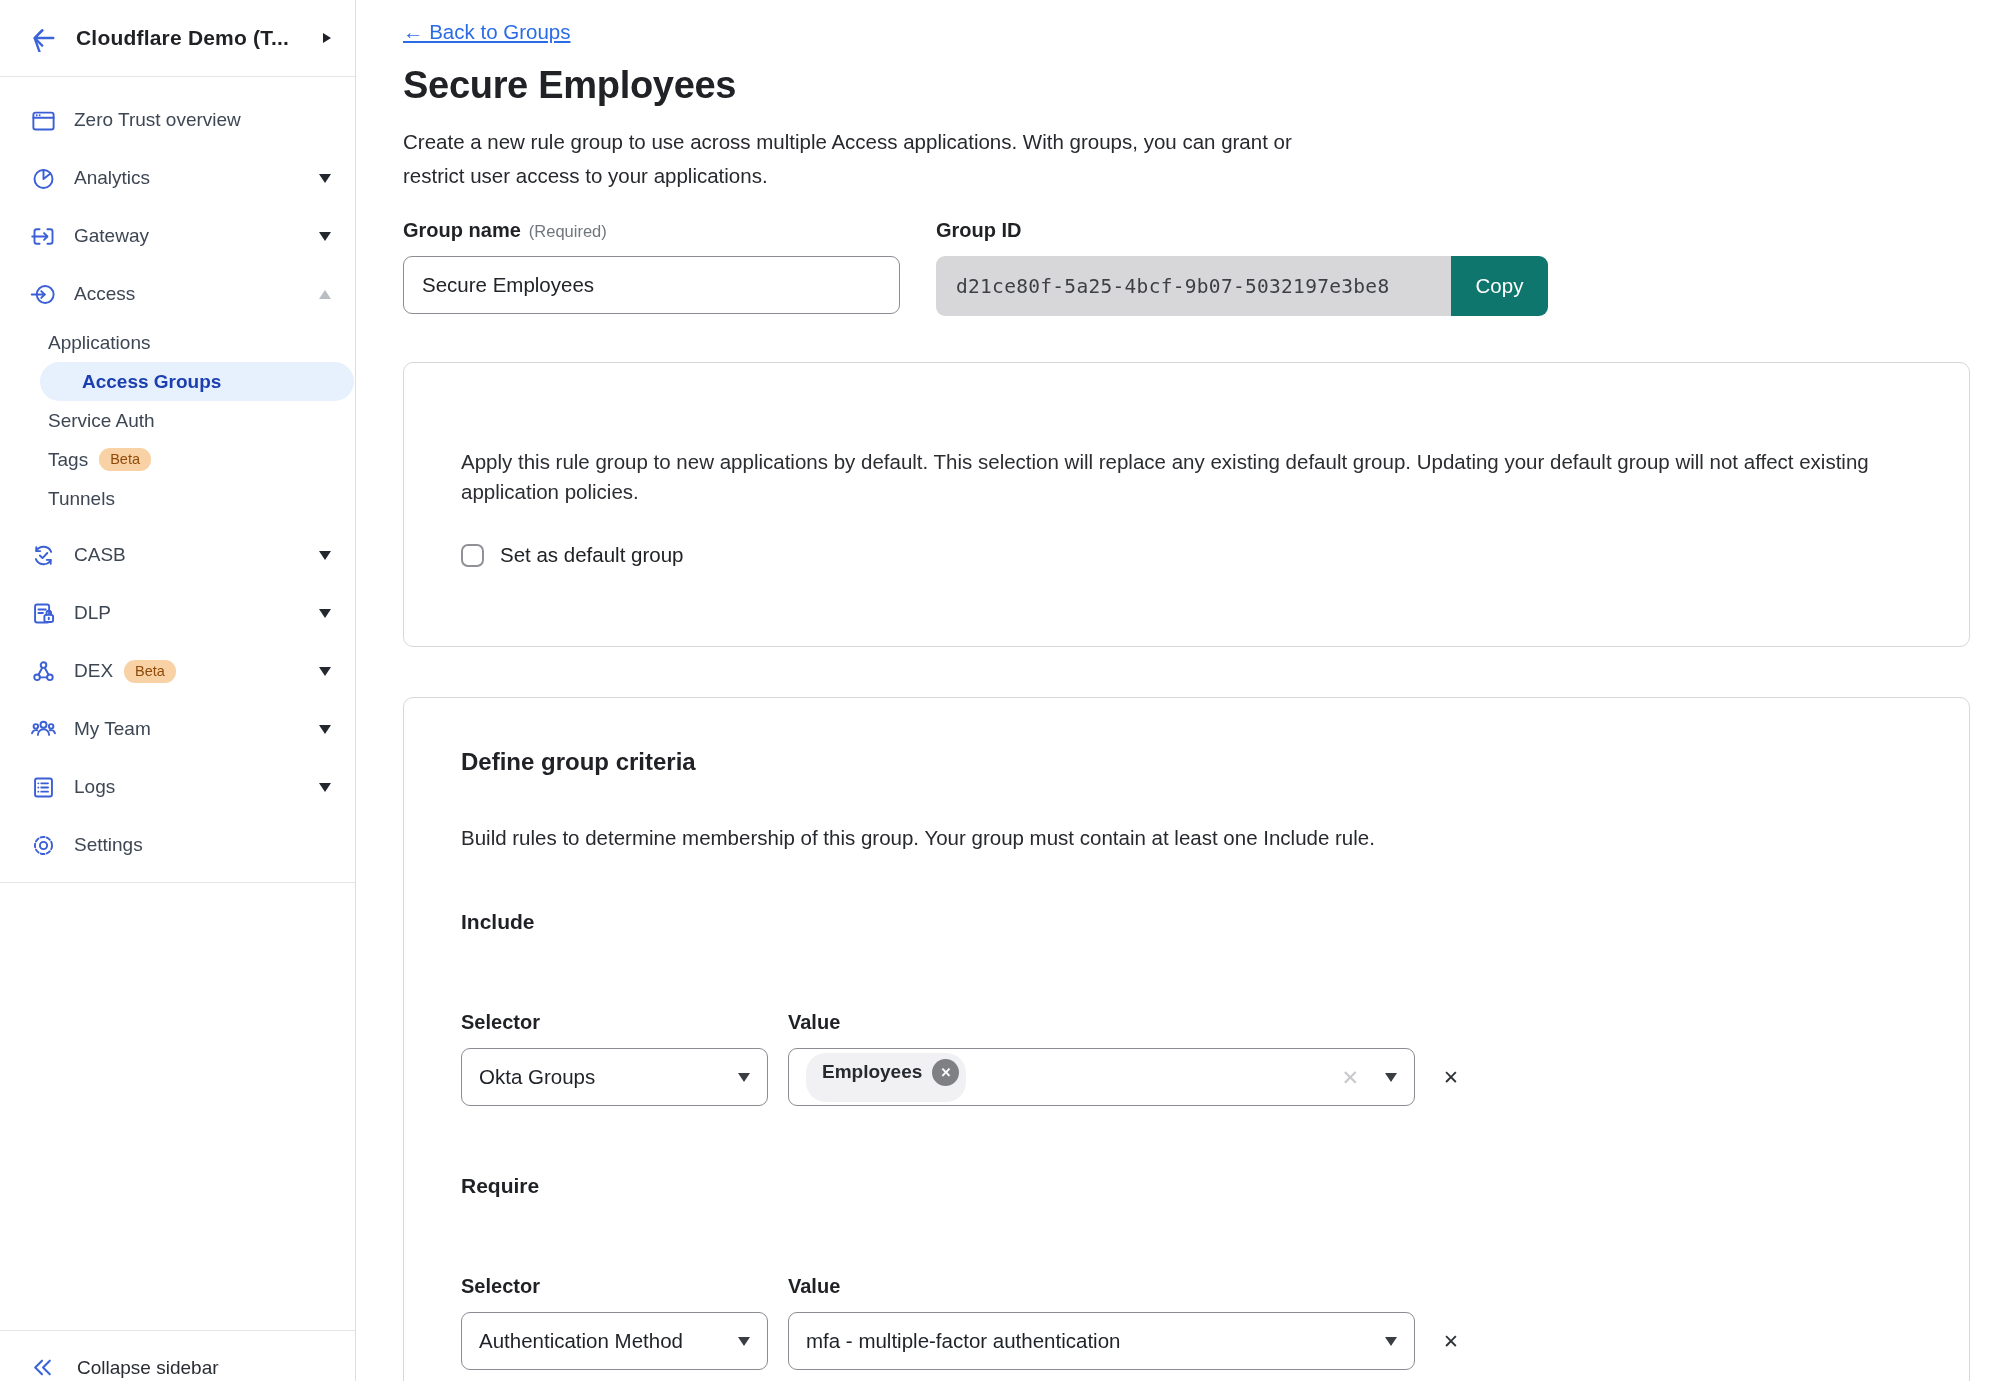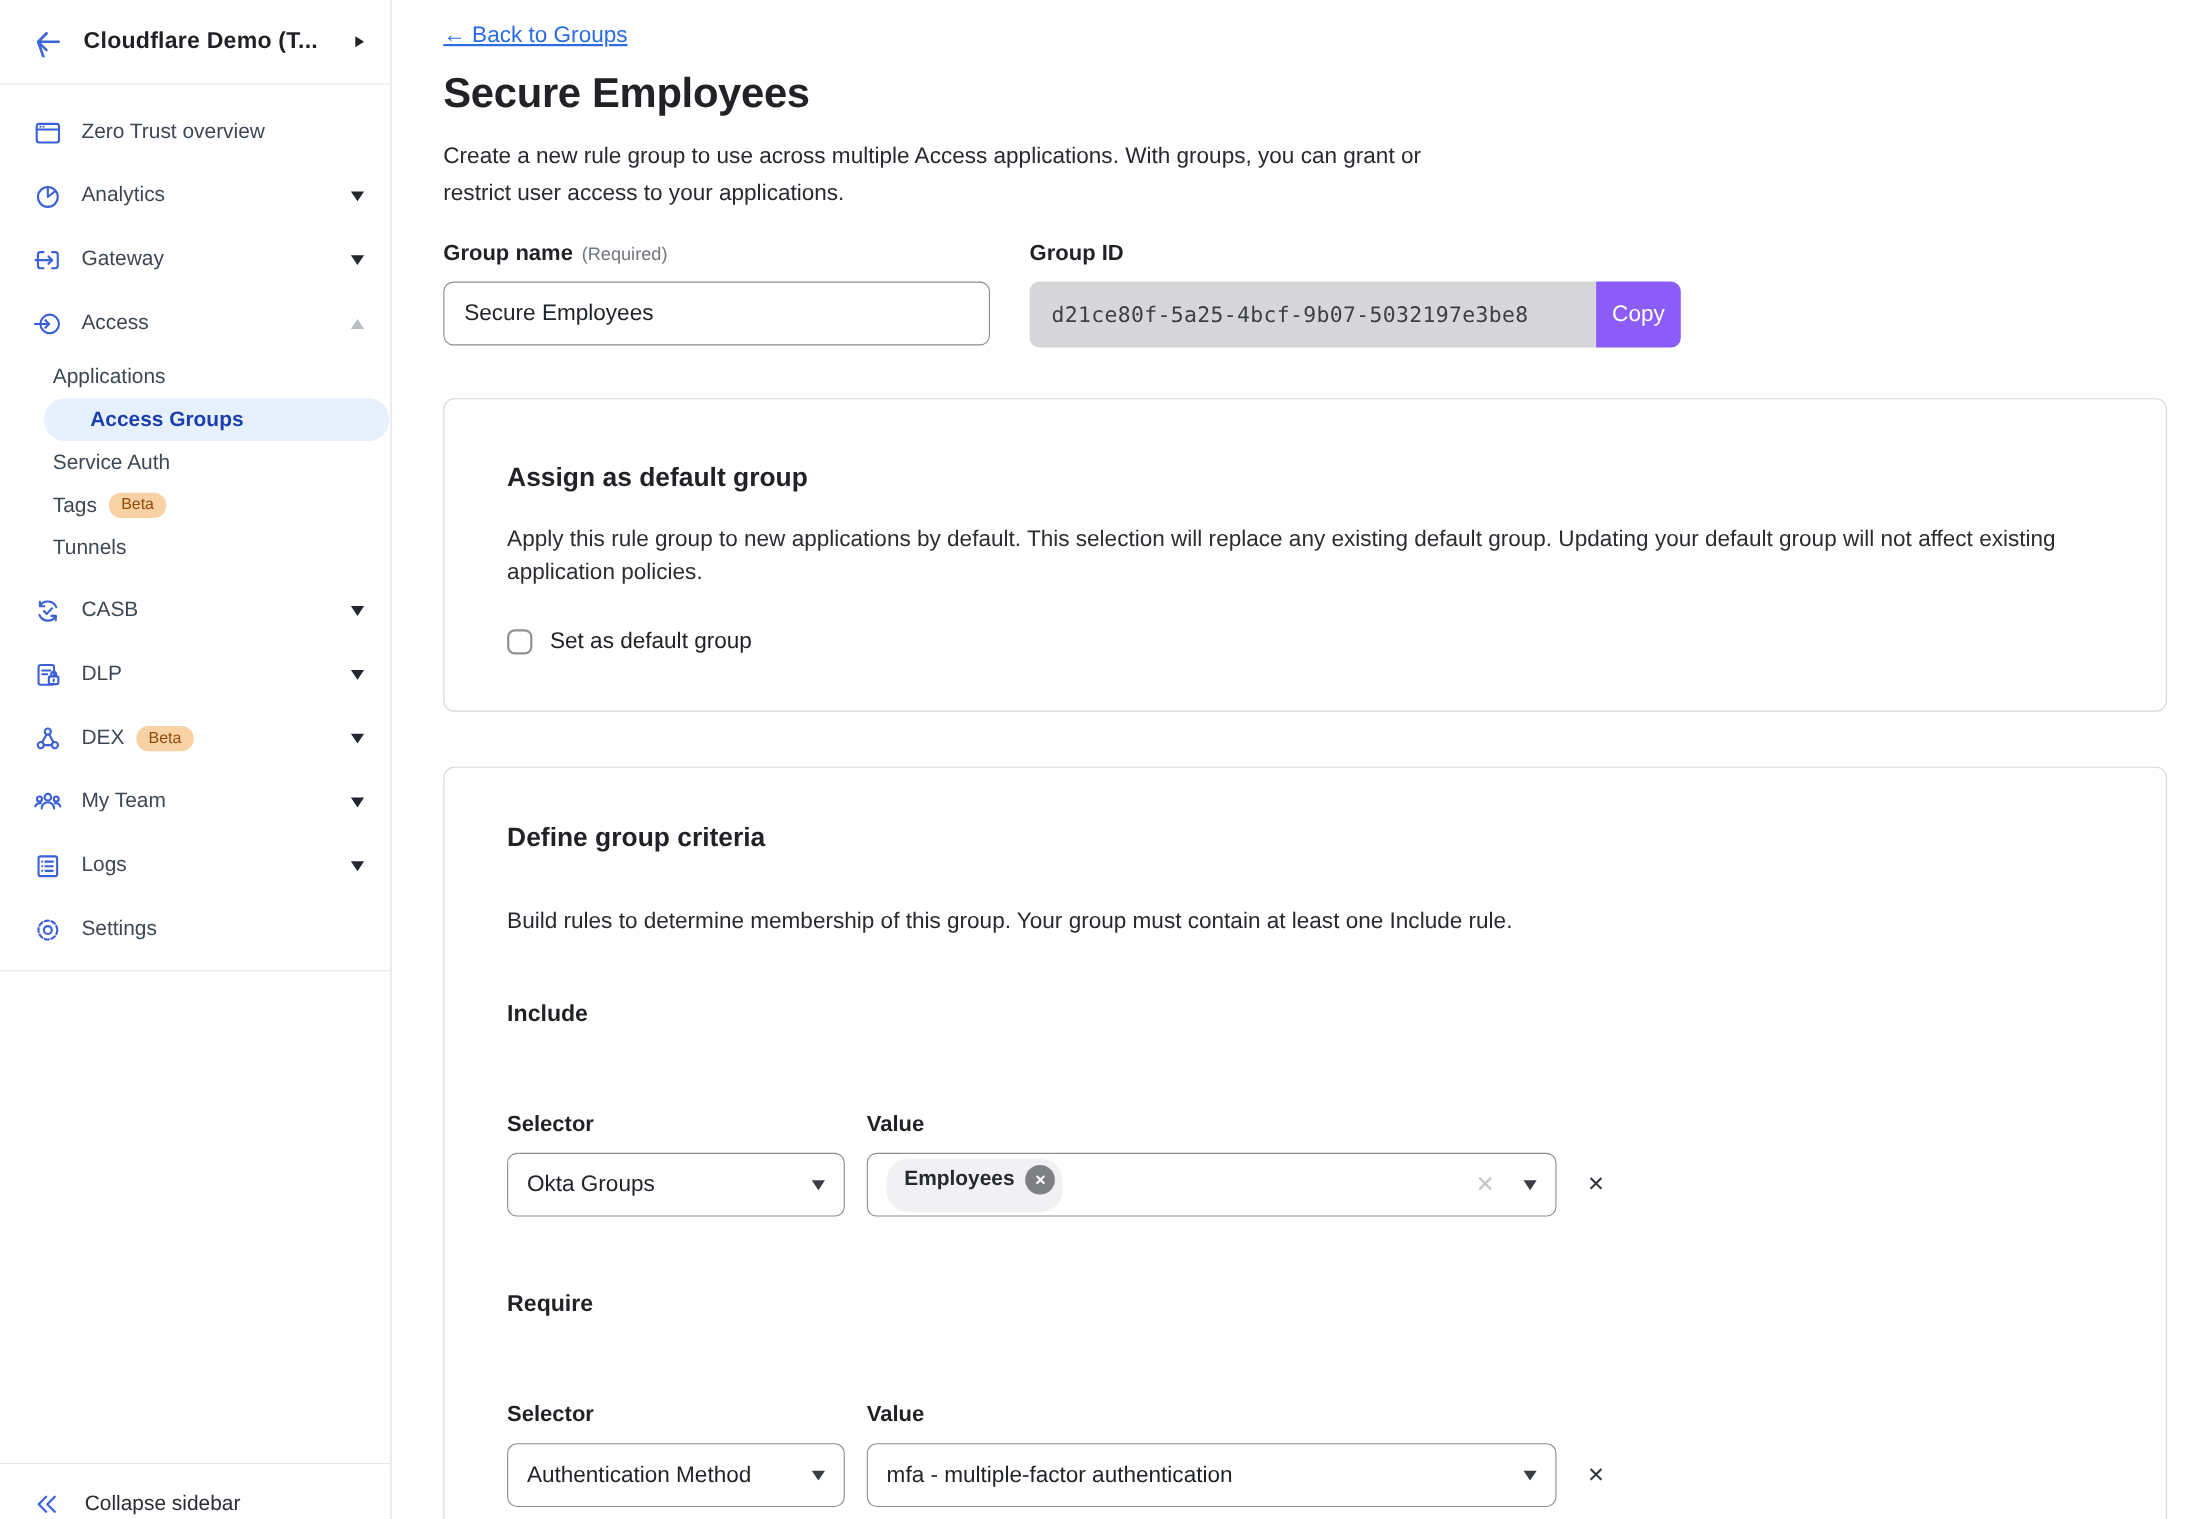--- a/index.html
+++ b/index.html
@@ -42,21 +42,21 @@
   .page-desc { margin-top:18px; font-size:20.5px; line-height:34px; width:950px; color:#27292e; }
 
   .form-row { display:flex; margin-top:26px; }
   .field-label { font-size:20px; font-weight:700; color:#1f2125; }
   .required-hint { font-size:16.5px; font-weight:400; color:#71757c; margin-left:8px; }
   .field-groupname { width:497px; }
   .text-input { margin-top:14px; width:100%; height:58px; border:1.5px solid #8b8d93; border-radius:9px; font-family:"Liberation Sans",sans-serif; font-size:20.5px; color:#212428; padding:0 18px; background:#fff; outline:none; }
   .field-groupid { margin-left:36px; }
   .groupid-box { margin-top:14px; display:flex; height:60px; }
   .groupid-value { width:515px; background:#d7d7d9; border-radius:9px 0 0 9px; display:flex; align-items:center; padding:0 20px; font-family:"DejaVu Sans Mono", monospace; font-size:19.5px; color:#3c3f44; letter-spacing:.3px; white-space:nowrap; }
-  .copy-btn { width:77px; background:#8b5cf6; color:#fff; border:none; border-radius:0 9px 9px 0; font-family:"Liberation Sans",sans-serif; font-size:20.5px; cursor:pointer; display:flex; align-items:center; justify-content:center; }
+  .copy-btn { width:97px; background:#0f766e; color:#fff; border:none; border-radius:0 9px 9px 0; font-family:"Liberation Sans",sans-serif; font-size:20.5px; cursor:pointer; display:flex; align-items:center; justify-content:center; }
 
   .card { border:1px solid #d6d7d9; border-radius:10px; background:#fff; }
   .card-title { font-size:24px; font-weight:700; color:#202226; }
   .card-default { margin-top:46px; height:285px; padding:58px 57px 0; }
   .card-default-desc { margin-top:26px; font-size:20.5px; line-height:30px; color:#2b2d31; }
   .checkbox-row { margin-top:36px; display:flex; align-items:flex-end; cursor:pointer; }
   .checkbox { width:23px; height:23px; border:2px solid #8f9197; border-radius:7px; background:#fff; }
   .checkbox-label { margin-left:16px; font-size:20.5px; color:#202226; }
 
   .card-criteria { margin-top:50px; height:820px; padding:50px 57px 0; }
@@ -270,21 +270,20 @@
         <div class="field-label">Group ID</div>
         <div class="groupid-box">
           <div class="groupid-value">d21ce80f-5a25-4bcf-9b07-5032197e3be8</div>
           <button class="copy-btn">Copy</button>
         </div>
       </div>
     </div>
 
     
     <div class="card card-default">
-      <h2 class="card-title">Assign as default group</h2>
       <p class="card-default-desc">Apply this rule group to new applications by default. This selection will replace any existing default group. Updating your default group will not affect existing application policies.</p>
       <div class="checkbox-row">
         <span class="checkbox"></span>
         <span class="checkbox-label">Set as default group</span>
       </div>
     </div>
 
     
     <div class="card card-criteria">
       <h2 class="card-title">Define group criteria</h2>

